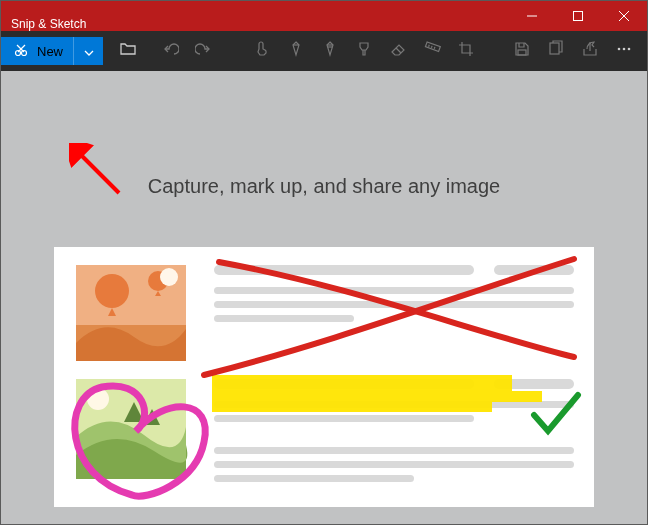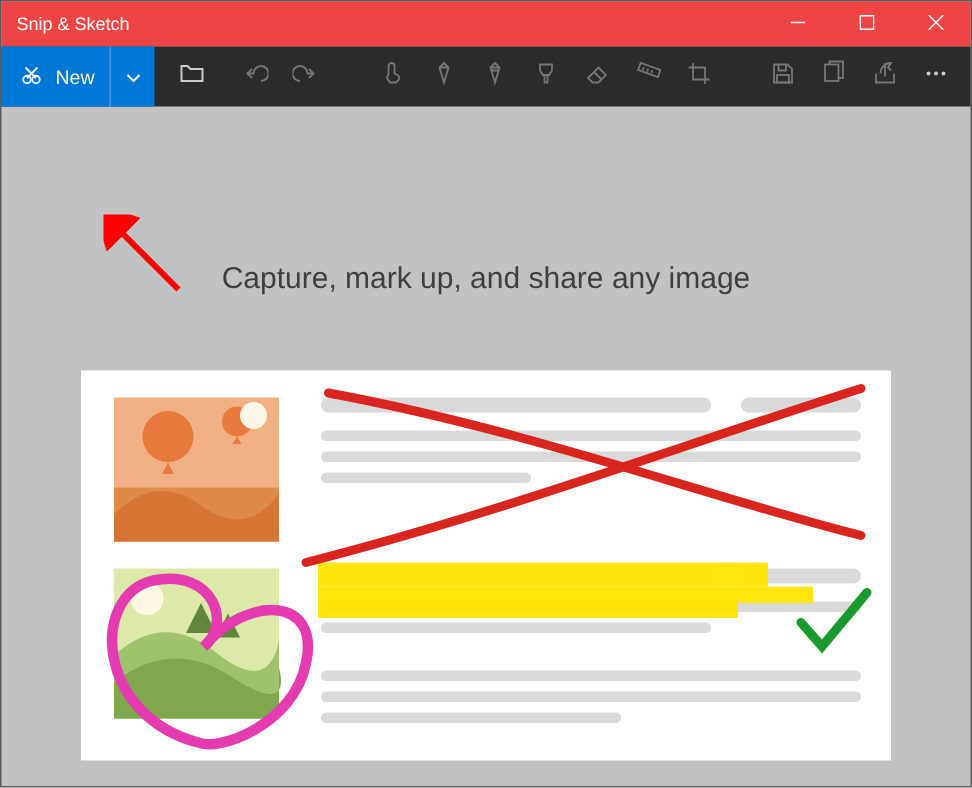--- a/index.html
+++ b/index.html
@@ -1,25 +1,25 @@
 <!DOCTYPE html>
 <html><head>
 <meta charset="utf-8">
 <style>
   * { box-sizing: border-box; margin: 0; padding: 0; }
   html, body { width: 648px; height: 525px; font-family: "Segoe UI", sans-serif; overflow: hidden; }
   .window { width: 648px; height: 525px; border: 1px solid #5a5a5a; background: #c1c2c3; display: flex; flex-direction: column; }
 
-  .titlebar { height: 30px; background: #ef4444; display: flex; align-items: center; color: #fff; }
+  .titlebar { height: 30px; background: #b91c1c; display: flex; align-items: flex-end; color: #fff; }
   .titlebar .title { flex: 1; padding-left: 10px; font-size: 12px; }
   .titlebar .winbtn { width: 46px; height: 30px; display: flex; align-items: center; justify-content: center; color: #fff; }
   .titlebar .winbtn svg { width: 10px; height: 10px; }
 
   .toolbar { height: 40px; background: #2b2b2b; display: flex; align-items: center; padding-right: 6px; }
-  .newbtn { height: 40px; background: #0078d7; color: #fef9c3; display: flex; align-items: center; }
+  .newbtn { height: 28px; background: #0078d7; color: #000000; display: flex; align-items: center; }
   .newbtn-main { display: flex; align-items: center; padding: 0 10px 0 12px; height: 100%; gap: 8px; font-size: 13px; }
   .newbtn-caret { width: 30px; height: 100%; display: flex; align-items: center; justify-content: center; border-left: 1px solid rgba(255,255,255,0.25); }
 
   .tool { width: 34px; height: 40px; display: flex; align-items: center; justify-content: center; color: #888; }
   .tool svg { width: 18px; height: 18px; }
   .gap-sm { width: 8px; }
   .gap-md { width: 24px; }
   .spacer { flex: 1; }
 
   .content { flex: 1; position: relative; display: flex; flex-direction: column; align-items: center; }

